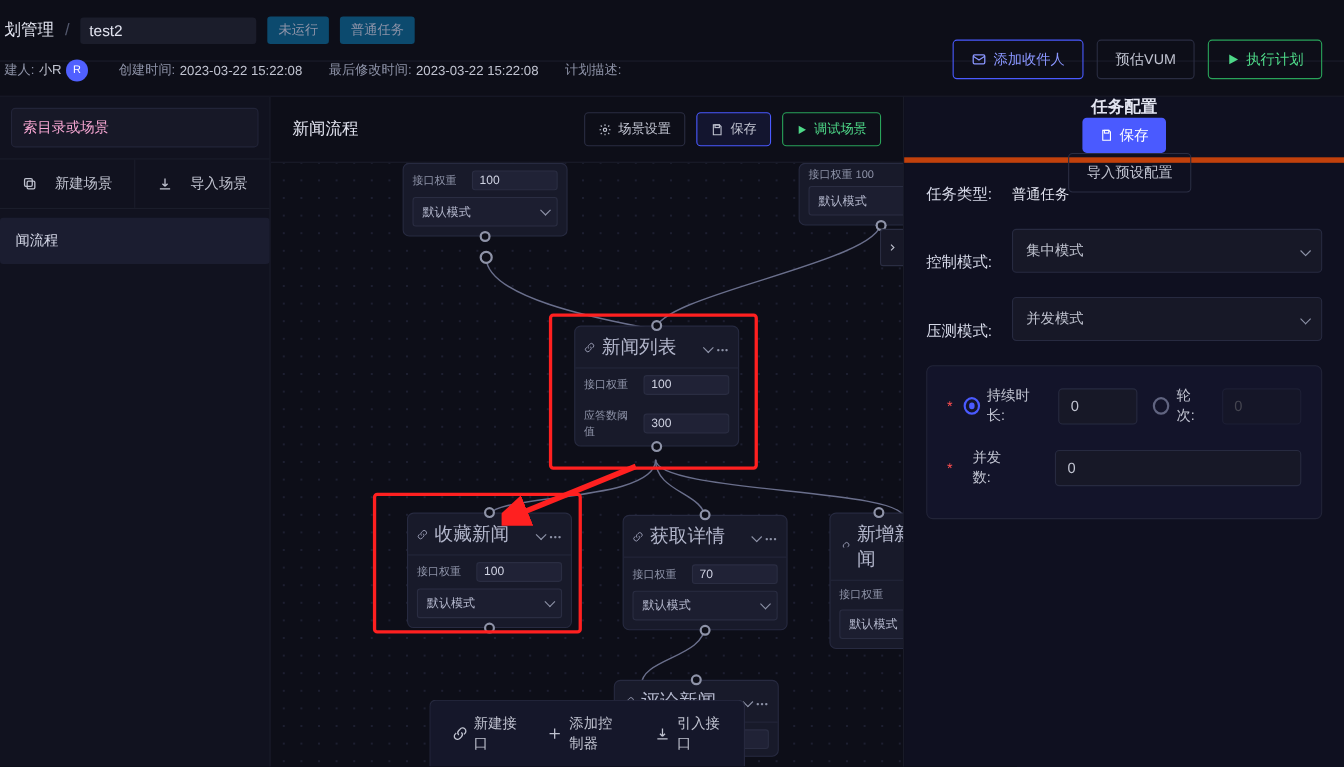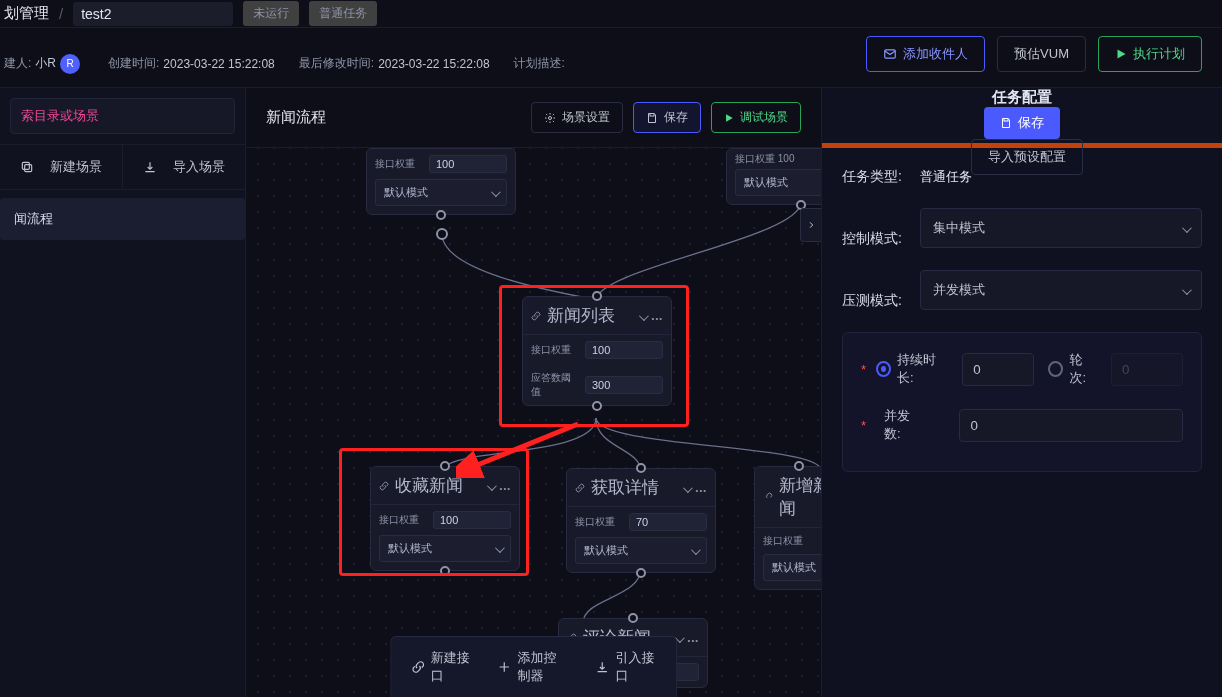--- a/index.html
+++ b/index.html
@@ -9,33 +9,33 @@
       background: #0d0e18;
       color: #c0c3d0;
       font-family: "Helvetica Neue", Arial, sans-serif;
       font-size: 13px;
       overflow: hidden;
       position: relative;
     }
 
     
     .top-row1 {
-      position: absolute; top: 0; left: 0; right: 0; height: 28px;
+      position: absolute; top: 0; left: 0; right: 0; height: 56px;
       border-bottom: 1px solid #1b1d2b;
       display: flex; align-items: center;
       padding: 0 0 0 4px;
     }
     .crumb { font-size: 15px; color: #e2e4f0; display: flex; align-items: center; }
     .crumb .sep { margin: 0 10px; color: #555a70; }
     .crumb input {
       background: #1b1d2b; border: none; color: #e2e4f0;
       padding: 4px 8px; font-size: 14px; border-radius: 3px;
       width: 160px;
     }
-    .tag { margin-left: 10px; padding: 4px 10px; background: #404040; color: #8e93a8; border-radius: 3px; font-size: 12px; }
+    .tag { margin-left: 10px; padding: 4px 10px; background: #0c4a6e; color: #8e93a8; border-radius: 3px; font-size: 12px; }
 
     .top-row2 {
       position: absolute; top: 40px; left: 0; right: 0; height: 48px;
       border-bottom: 1px solid #1b1d2b;
       display: flex; align-items: center;
       padding-left: 4px;
       font-size: 12px;
       color: #8e93a8;
     }
     .meta-item { display: flex; align-items: center; margin-right: 24px; }
@@ -63,21 +63,21 @@
     .main {
       position: absolute; top: 88px; left: 0; right: 0; bottom: 0;
     }
     .sidebar {
       position: absolute; top: 0; left: 0; width: 246px; bottom: 0;
       border-right: 1px solid #1b1d2b;
       background: #11121f;
     }
     .search-box {
       margin: 10px; height: 36px; background: #171827; border-radius: 4px;
-      display: flex; align-items: center; padding: 16px 10px; color: #ec4899;
+      display: flex; align-items: center; padding: 16px 10px; color: #f9a8d4;
       border: 1px solid #222438;
     }
     .side-toolbar {
       display: flex; border-top: 1px solid #1b1d2b; border-bottom: 1px solid #1b1d2b;
     }
     .side-toolbar > div {
       flex: 1; height: 44px; display: flex; align-items: center; justify-content: center;
       gap: 16px; color: #c0c3d0; cursor: pointer;
     }
     .side-toolbar > div + div { border-left: 1px solid #1b1d2b; }

